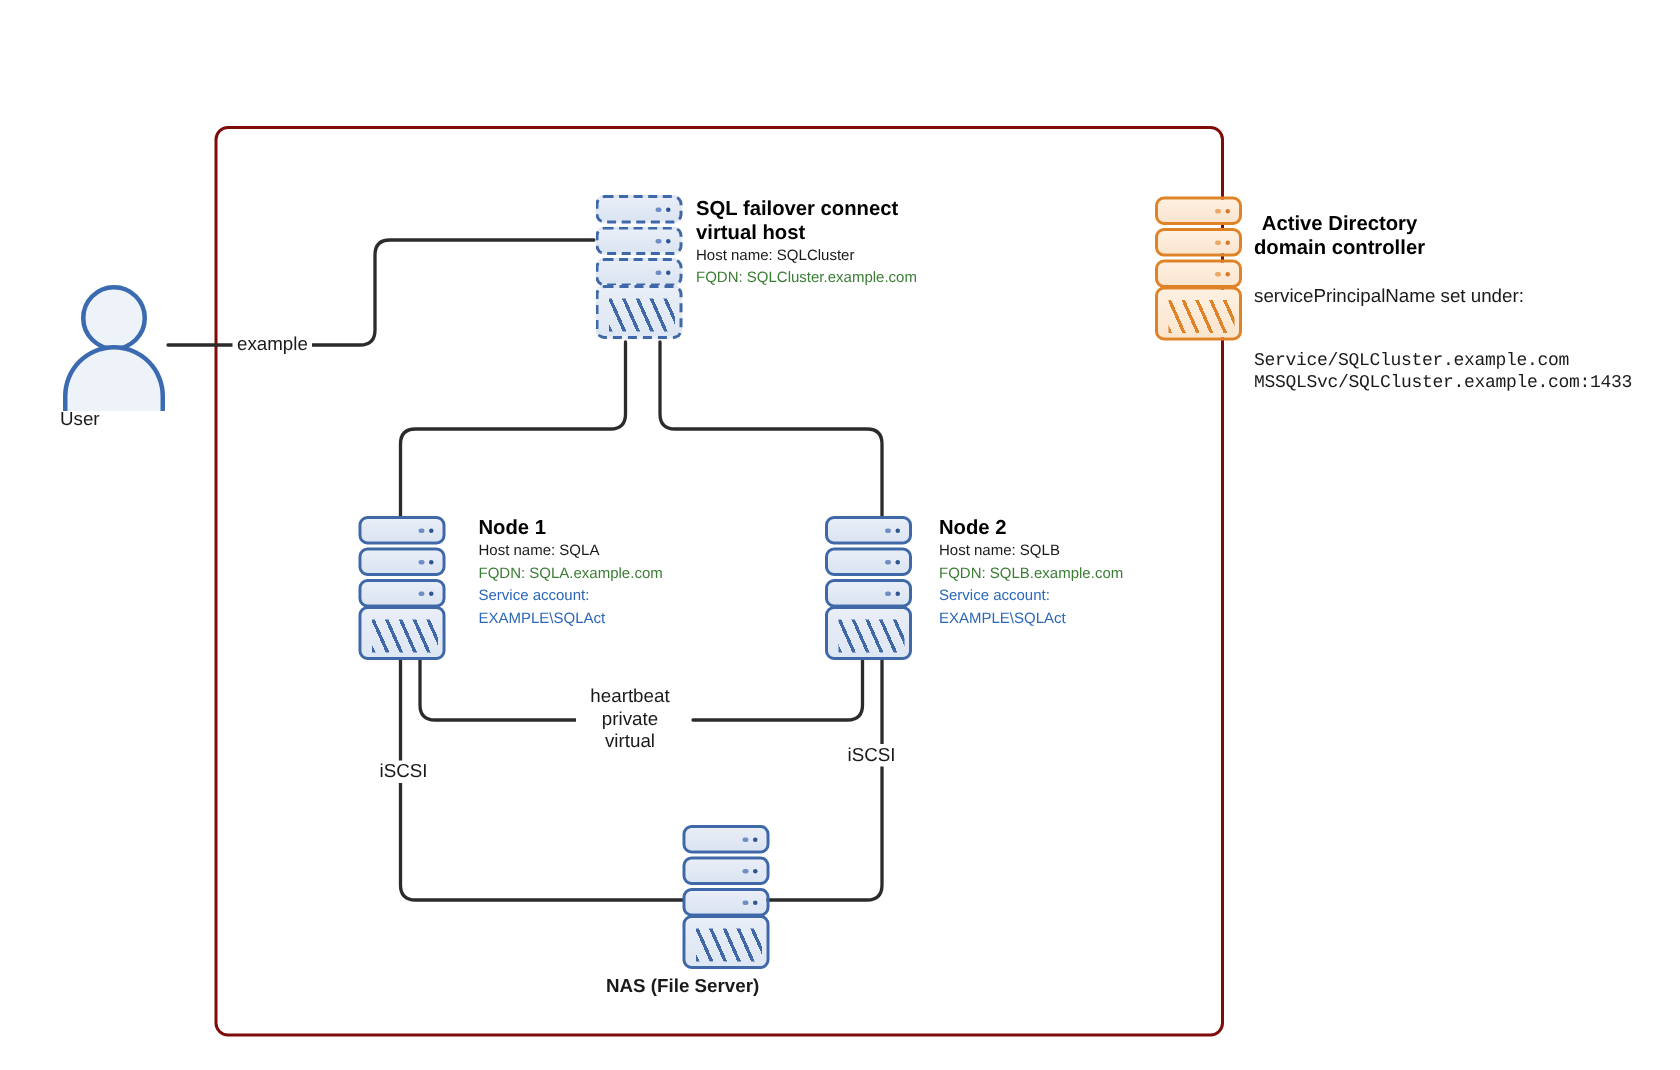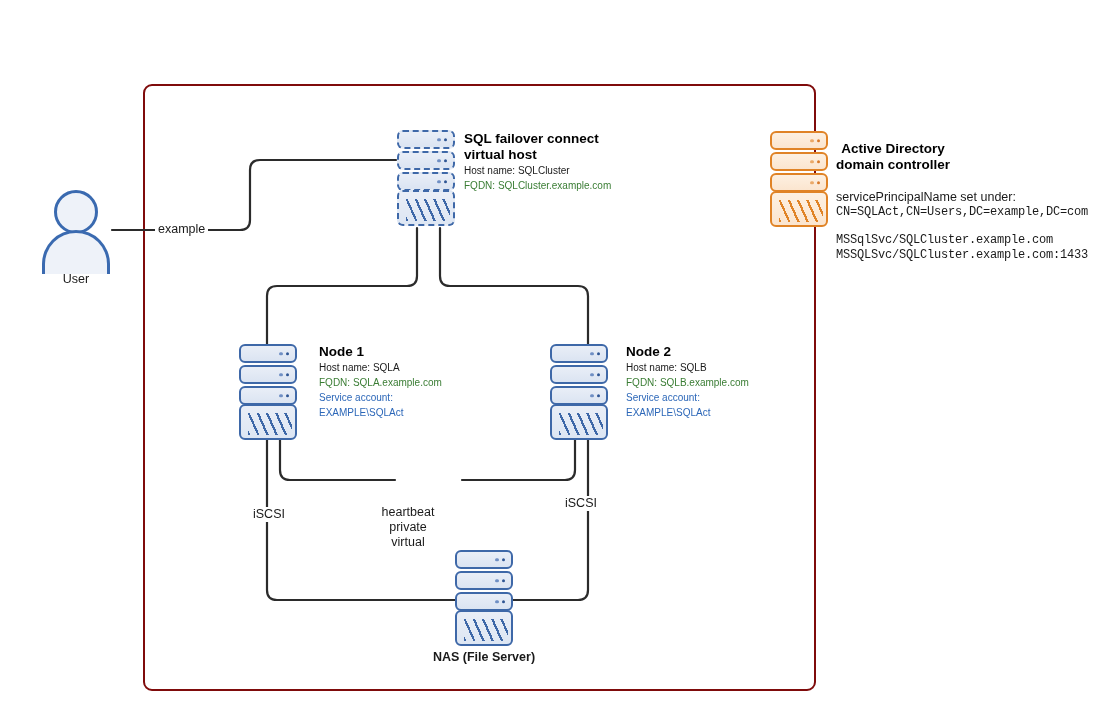--- a/index.html
+++ b/index.html
@@ -152,21 +152,20 @@
     background: #ffffff;
     padding: 0 3px;
     line-height: 15px;
     text-align: center;
     white-space: nowrap;
   }
   .caption {
     position: absolute;
     font-size: 12.5px;
     color: #1a1a1a;
-    text-align: center;
     white-space: nowrap;
   }
   .caption.bold { font-weight: bold; }
 
   
   #user-actor { left: 40px; top: 190px; width: 72px; height: 78px; }
   #user-actor .head {
     position: absolute;
     left: 14px; top: 0;
     width: 44px; height: 44px;
@@ -272,24 +271,23 @@
     <div class="base">
       <div class="hatch"></div>
     </div>
   </div>
   <div class="lbl-block" style="left:836px; top:141px;text-align:center;">
     <div class="lbl-title">Active Directory</div>
     <div class="lbl-title">domain controller</div>
   </div>
   <div class="lbl-block" style="left:836px; top:189px;">
     <div class="lbl-sans-small">servicePrincipalName set under:</div>
-    <div class="lbl-mono">CN=SQLAct,CN=Users,DC=example,DC=com</div>
   </div>
   <div class="lbl-block" style="left:836px; top:233px;">
-    <div class="lbl-mono">MSSqlSvc/SQLCluster.example.com</div>
+    <div class="lbl-mono">Service/SQLCluster.example.com</div>
     <div class="lbl-mono">MSSQLSvc/SQLCluster.example.com:1433</div>
   </div>
 
   <div class="server" style="left:239px; top:344px;">
     <div class="slot" style="top:0;">
       <span class="dots">
           <i></i>
           <i class="on"></i>
         </span>
     </div>
@@ -341,21 +339,21 @@
     </div>
   </div>
   <div class="lbl-block" style="left:626px; top:344px;">
     <div class="lbl-title">Node 2</div>
     <div class="lbl-line">Host name: SQLB</div>
     <div class="lbl-line green">FQDN: SQLB.example.com</div>
     <div class="lbl-line blue">Service account:</div>
     <div class="lbl-line blue">EXAMPLE\SQLAct</div>
   </div>
 
-  <div class="edge-label" style="left:372px; top:457px; width:66px;margin-top:48px;">
+  <div class="edge-label" style="left:384px; top:457px; width:66px;">
     <div>heartbeat</div>
     <div>private</div>
     <div>virtual</div>
   </div>
 
   <div class="edge-label" style="left:250px; top:507px;">iSCSI</div>
   <div class="edge-label" style="left:562px; top:496px;">iSCSI</div>
 
   <div class="server" style="left:455px; top:550px;">
     <div class="slot" style="top:0;">

